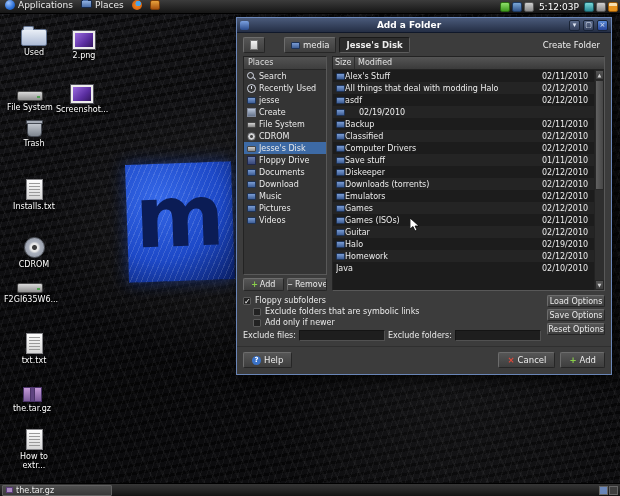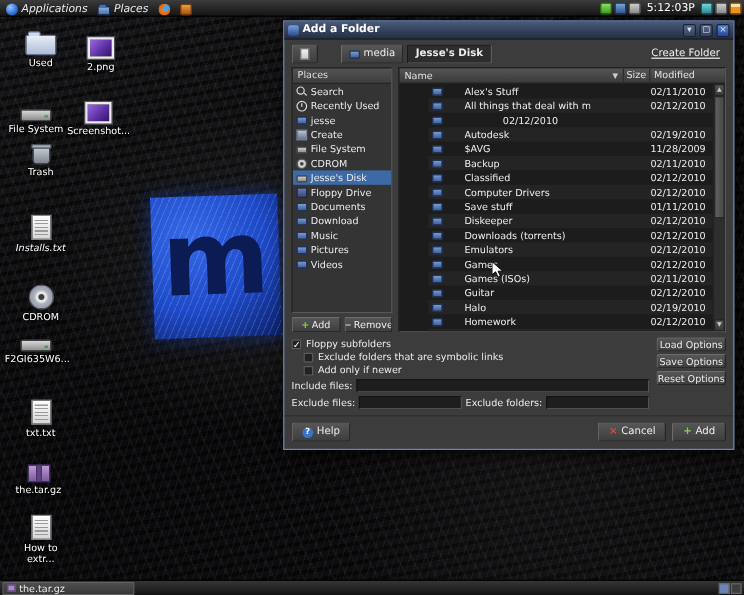--- a/index.html
+++ b/index.html
@@ -22,21 +22,21 @@
       repeating-linear-gradient(115deg, rgba(255,255,255,.13) 0 1px, transparent 1px 5px),
       radial-gradient(circle at 30% 30%, #3568e8, var(--logo-blue,#1d49c8) 55%, #0a1f66);
     display:flex; align-items:center; justify-content:center;
     transform:rotate(-2deg); box-shadow:0 0 16px rgba(30,80,220,.45); }
   .m-logo span { font-size:86px; font-weight:bold; color:#0b1c55; line-height:.8; margin-top:-12px; }
 
   
   .panel { position:absolute; top:0; left:0; right:0; height:14px; z-index:50;
     background:linear-gradient(#3c3c3c,#151515); border-bottom:1px solid #000;
     display:flex; align-items:center; gap:2px; padding:0 2px; font-size:9px; }
-  .panel-item { display:flex; align-items:flex-end; gap:3px; height:100%; padding:0 3px; color:#eaeaea;font-style:italic; }
+  .panel-item { display:flex; align-items:flex-start; gap:3px; height:100%; padding:0 3px; color:#eaeaea; }
   .spacer { flex:1; }
   .xfce-logo { width:10px; height:10px; border-radius:50%; flex:none;
     background:radial-gradient(circle at 35% 30%, #9ec4ff, #2a6fd6 60%, #123d86); }
   .pfolder { width:11px; height:8px; flex:none; background:linear-gradient(#8fb0e0,#4a6da8);
     border:1px solid #16294a; border-radius:1px; position:relative; }
   .pfolder::before { content:""; position:absolute; top:-3px; left:0; width:5px; height:2px;
     background:#4a6da8; border:1px solid #16294a; border-bottom:none; border-radius:1px 1px 0 0; }
   .firefox-icon { width:10px; height:10px; border-radius:50%; flex:none;
     background:radial-gradient(circle at 62% 35%, #4aa3e8 0 2.5px, transparent 3px),
                radial-gradient(circle at 50% 50%, #f78a1e, #c8530a); }
@@ -78,35 +78,35 @@
   .g-archive::before { content:""; position:absolute; left:50%; top:0; bottom:0; width:3px; margin-left:-2px;
     background:#5e4480; border-left:1px solid #4a3468; border-right:1px solid #4a3468; }
 
   
   .dialog { position:absolute; left:236px; top:17px; width:376px; height:358px; z-index:40;
     background:var(--dialog-bg,#3c3c3c); border:1px solid #6a86b8;
     box-shadow:3px 4px 12px rgba(0,0,0,.75); display:flex; flex-direction:column; font-size:8.5px; }
   .titlebar { height:15px; flex:none; display:flex; align-items:center; gap:3px; padding:0 3px;
     background:linear-gradient(var(--titlebar-top,#4a5a7a),var(--titlebar-bottom,#242e44)); border-bottom:1px solid #10182a; }
   .wicon { width:9px; height:9px; flex:none; background:linear-gradient(#7aa0e0,#2a4a8a); border-radius:2px; }
-  .title { flex:1; text-align:left; font-weight:bold; font-size:9px; color:#fff; }
+  .title { flex:1; text-align:center; font-weight:bold; font-size:9px; color:#fff; }
   .wbtn { width:11px; height:11px; flex:none; background:linear-gradient(#5a6a8a,#34405c);
     border:1px solid #1a2436; color:#e3eaf6; font-size:7px; line-height:9px; text-align:center; border-radius:2px; }
   .wbtn.close { background:linear-gradient(#5a8ad8,#27459a); }
 
   .toolbar { flex:none; display:flex; align-items:center; gap:19px; padding:4px 6px 3px; }
   .btnish { display:flex; align-items:center; gap:3px; padding:1px 6px; height:16px;
     background:linear-gradient(#565656,#3e3e3e); border:1px solid #262626; border-top-color:#6c6c6c;
     border-left-color:#6c6c6c; border-radius:2px; color:#ececec; white-space:nowrap; }
   .btnish.active { background:#2d2d2d; border-color:#191919; border-bottom-color:#5c5c5c;
     border-right-color:#5c5c5c; font-weight:bold; }
   .locbtn { width:22px; justify-content:center; padding:1px 2px; }
   .g-page { width:8px; height:10px; background:linear-gradient(#f4f4f4,#cacaca); border:1px solid #777; }
   .createfolder { margin-left:auto; background:transparent; border:1px solid transparent; color:#efefef;
-    padding:1px 4px; height:16px; display:flex; align-items:center;text-decoration:underline; }
+    padding:1px 4px; height:16px; display:flex; align-items:center; }
 
   .main { flex:1; display:flex; gap:5px; padding:0 6px; min-height:0; }
   .leftcol { width:84px; flex:none; display:flex; flex-direction:column; gap:3px; min-height:0; }
   .places { flex:1; min-height:0; border:1px solid #232323; border-bottom-color:#585858; border-right-color:#585858;
     background:#343434; overflow:hidden; display:flex; flex-direction:column; }
   .places-header { flex:none; height:13px; background:linear-gradient(#535353,#3e3e3e);
     border-bottom:1px solid #262626; padding:1px 4px; font-size:8px; color:#ddd; }
   .place-item { height:12px; flex:none; display:flex; align-items:center; gap:3px; padding:0 3px;
     font-size:8px; color:#eaeaea; white-space:nowrap; overflow:hidden; }
   .place-item.selected { background:var(--selection,#3d6aa5); }
@@ -137,21 +137,21 @@
   .fl-header { flex:none; display:flex; height:13px; background:linear-gradient(#555,#3a3a3a);
     border-bottom:1px solid #222; font-size:8px; color:#e2e2e2; }
   .col-name { flex:1; min-width:0; padding:1px 4px; display:flex; align-items:center;
     justify-content:space-between; border-right:1px solid #2c2c2c; }
   .sort-arrow { font-size:6px; color:#cfcfcf; }
   .col-size { width:22px; flex:none; padding:1px 2px; border-right:1px solid #2c2c2c; }
   .col-mod { width:52px; flex:none; padding:1px 3px; }
   .col-corner { width:10px; flex:none; }
   .fl-body { flex:1; position:relative; overflow:hidden; }
   .rows { position:absolute; top:0; left:0; right:10px; bottom:0; overflow:hidden; }
-  .frow { height:12px; display:flex; align-items:center; gap:18px; padding:0 3px; font-size:8px; color:#ededed;margin-left:24px; }
+  .frow { height:12px; display:flex; align-items:center; gap:0; padding:0 3px; font-size:8px; color:#ededed; }
   .frow:nth-child(even) { background:#242424; }
   .fname { flex:1; min-width:0; white-space:nowrap; overflow:hidden; }
   .fsize { width:14px; flex:none; }
   .fmod { width:49px; flex:none; }
   .scrollbar { position:absolute; top:0; right:0; bottom:0; width:10px; background:#2e2e2e;
     border-left:1px solid #222; display:flex; flex-direction:column; }
   .sb-btn { height:10px; flex:none; background:linear-gradient(#555,#3c3c3c); border:1px solid #262626;
     font-size:5px; color:#ccc; text-align:center; line-height:8px; }
   .sb-track { flex:1; position:relative; }
   .sb-thumb { position:absolute; top:0; left:0; right:0; height:55%;
@@ -219,21 +219,21 @@
         <div class="lbl">File System</div>
       </div>
       <div class="dicon-item" style="left: 56px; top: 82px;">
         <div class="glyph g-image"></div>
         <div class="lbl">Screenshot...</div>
       </div>
       <div class="dicon-item" style="left: 8px; top: 116px;">
         <div class="glyph g-trash"></div>
         <div class="lbl">Trash</div>
       </div>
-      <div class="dicon-item" style="left: 8px; top: 178px; font-style: italic;">
+      <div class="dicon-item" style="left: 8px; top: 178px;">
         <div class="glyph g-text"></div>
         <div class="lbl">Installs.txt</div>
       </div>
       <div class="dicon-item" style="left: 8px; top: 236px;">
         <div class="glyph g-cdrom"></div>
         <div class="lbl">CDROM</div>
       </div>
       <div class="dicon-item" style="left: 4px; top: 274px;">
         <div class="glyph g-drive"></div>
         <div class="lbl">F2GI635W6...</div>
@@ -368,58 +368,48 @@
           </span>
           <span class="sbtn">
             <span class="minus">−</span>
             <span>Remove</span>
           </span>
         </div>
       </div>
 
       <div class="filelist">
         <div class="fl-header">
-          <span class="col-name">
-            <span>Name</span>
-            <span class="sort-arrow">▼</span>
-          </span>
           <span class="col-size">Size</span>
           <span class="col-mod">Modified</span>
           <span class="col-corner"></span>
         </div>
         <div class="fl-body">
           <div class="rows" id="file-rows">
               <div class="frow">
                 <span class="pi pi-folder"></span>
                 <span class="fname">Alex's Stuff</span>
                 <span class="fsize"></span>
                 <span class="fmod">02/11/2010</span>
               </div>
               <div class="frow">
                 <span class="pi pi-folder"></span>
                 <span class="fname">All things that deal with modding Halo</span>
                 <span class="fsize"></span>
                 <span class="fmod">02/12/2010</span>
               </div>
               <div class="frow">
                 <span class="pi pi-folder"></span>
-                <span class="fsize"></span>
-                <span class="fmod">02/12/2010</span>
-              </div>
-              <div class="frow">
-                <span class="pi pi-folder"></span>
-                <span class="fname">Autodesk</span>
+                <span class="fname">asdf</span>
+                <span class="fsize"></span>
+                <span class="fmod">02/12/2010</span>
+              </div>
+              <div class="frow">
+                <span class="pi pi-folder"></span>
                 <span class="fsize"></span>
                 <span class="fmod">02/19/2010</span>
-              </div>
-              <div class="frow">
-                <span class="pi pi-folder"></span>
-                <span class="fname">$AVG</span>
-                <span class="fsize"></span>
-                <span class="fmod">11/28/2009</span>
               </div>
               <div class="frow">
                 <span class="pi pi-folder"></span>
                 <span class="fname">Backup</span>
                 <span class="fsize"></span>
                 <span class="fmod">02/11/2010</span>
               </div>
               <div class="frow">
                 <span class="pi pi-folder"></span>
                 <span class="fname">Classified</span>
@@ -513,24 +503,20 @@
             <div class="chkrow indent">
               <span class="cb"></span>
               <span>Exclude folders that are symbolic links</span>
             </div>
             <div class="chkrow indent">
               <span class="cb"></span>
               <span>Add only if newer</span>
             </div>
           </div>
         <div class="fieldrow">
-          <label>Include files:</label>
-          <input value="" style="">
-        </div>
-        <div class="fieldrow">
           <label>Exclude files:</label>
           <input value="" style="">
           <label>Exclude folders:</label>
           <input value="" style="">
         </div>
       </div>
       <div class="opt-right" id="option-buttons">
           <span class="sbtn">Load Options</span>
           <span class="sbtn">Save Options</span>
           <span class="sbtn">Reset Options</span>

